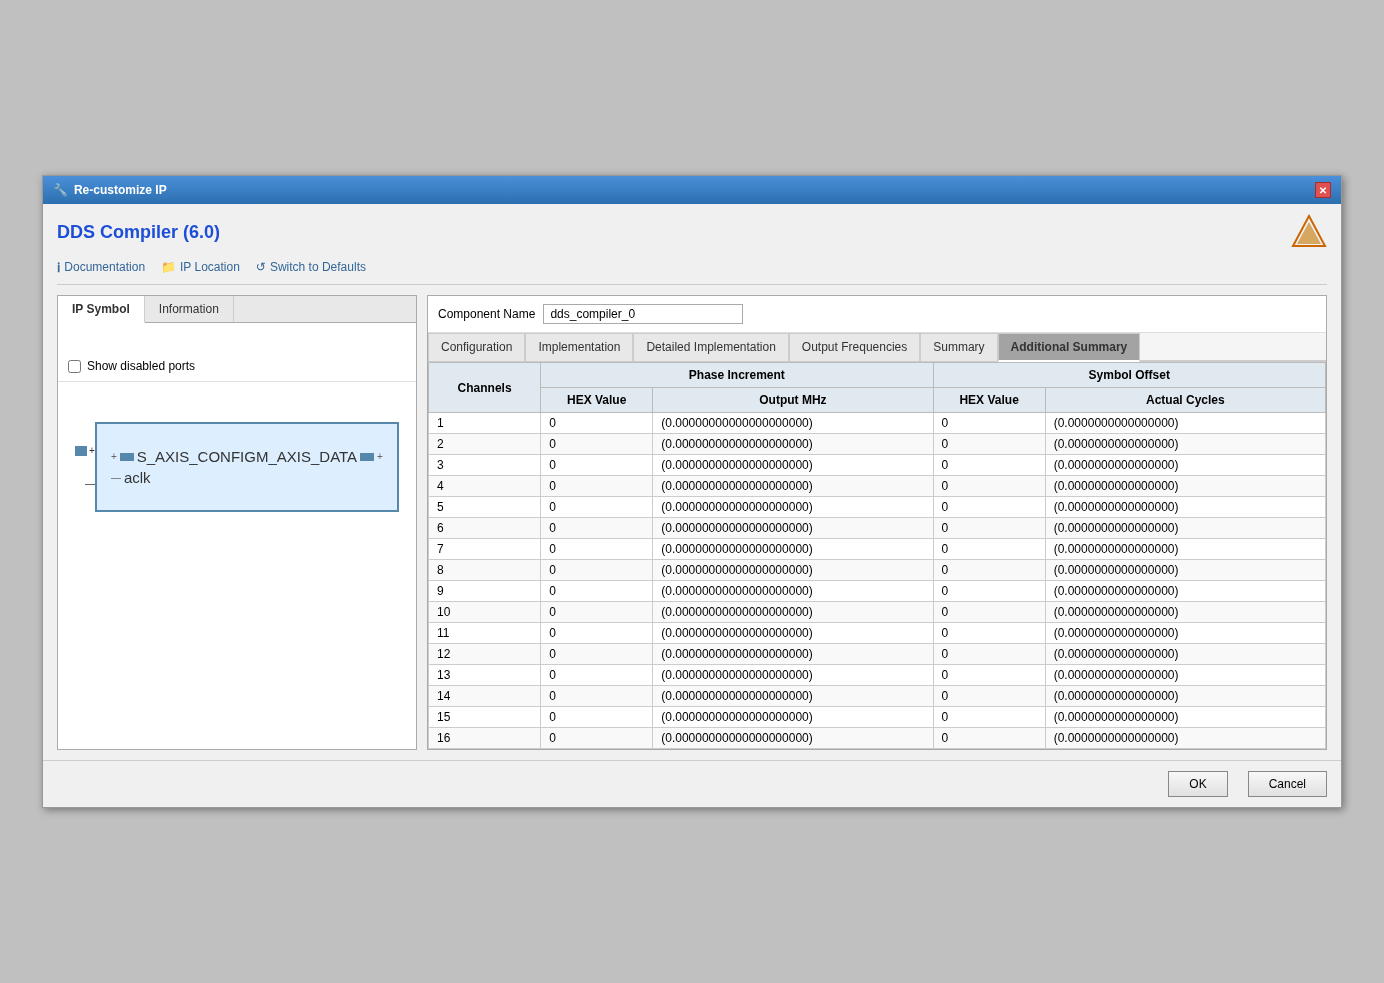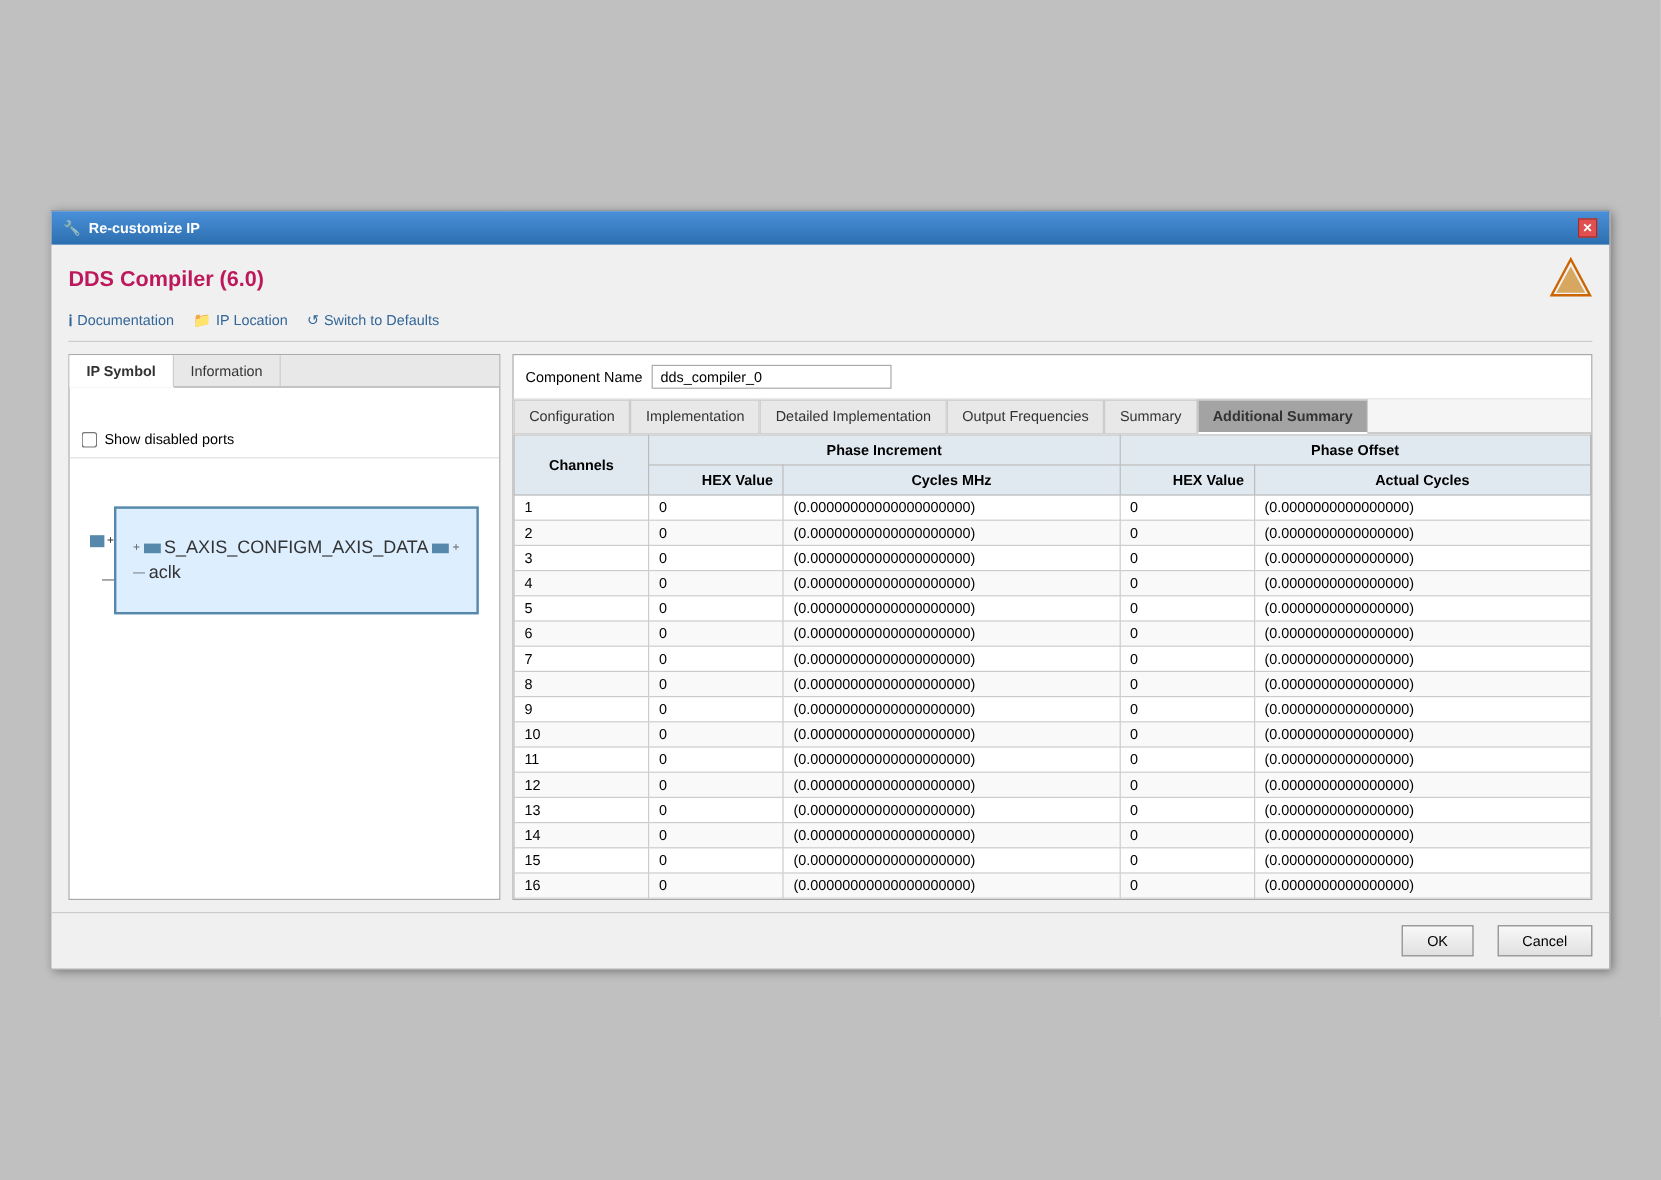--- a/index.html
+++ b/index.html
@@ -40,21 +40,21 @@
       display: flex; align-items: center; justify-content: center;
       font-weight: bold;
     }
     .main-area {
       background: #f0f0f0;
       padding: 10px 14px;
     }
     .app-title {
       font-size: 18px;
       font-weight: bold;
-      color: #be185d;
+      color: #1d4ed8;
       margin-bottom: 8px;
       display: flex;
       align-items: center;
       justify-content: space-between;
     }
     .toolbar {
       display: flex;
       align-items: center;
       gap: 16px;
       margin-bottom: 10px;
@@ -206,21 +206,21 @@
       font-weight: bold;
     }
     tbody tr td {
       border: 1px solid #ccc;
       padding: 3px 8px;
       text-align: left;
     }
     tbody tr:nth-child(even) td { background: #f9f9f9; }
     tbody tr:nth-child(odd) td { background: white; }
     .col-channel { width: 80px; }
-    .col-hex { width: 80px; text-align: right; }
+    .col-hex { width: 80px; }
     .col-actual { width: 200px; }
     
     .footer {
       display: flex;
       justify-content: flex-end;
       gap: 20px;
       padding: 10px 14px;
       border-top: 1px solid #ccc;
       background: #f0f0f0;
     }
@@ -335,25 +335,25 @@
           <div class="right-tab">Summary</div>
           <div class="right-tab active">Additional Summary</div>
         </div>
 
         <div class="table-area">
           <table>
             <thead>
               <tr>
                 <th rowspan="2" class="col-channel">Channels</th>
                 <th colspan="2">Phase Increment</th>
-                <th colspan="2">Phase Offset</th>
+                <th colspan="2">Symbol Offset</th>
               </tr>
               <tr>
                 <th class="col-hex">HEX Value</th>
-                <th class="col-actual">Cycles MHz</th>
+                <th class="col-actual">Output MHz</th>
                 <th class="col-hex">HEX Value</th>
                 <th class="col-actual">Actual Cycles</th>
               </tr>
             </thead>
             <tbody id="table-body">
             <tr>
     <td>1</td>
     <td>0</td>
     <td>(0.00000000000000000000)</td>
     <td>0</td>

